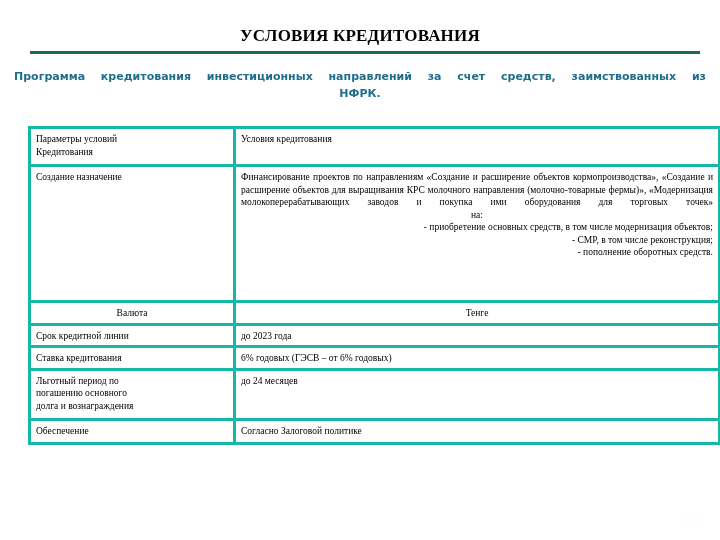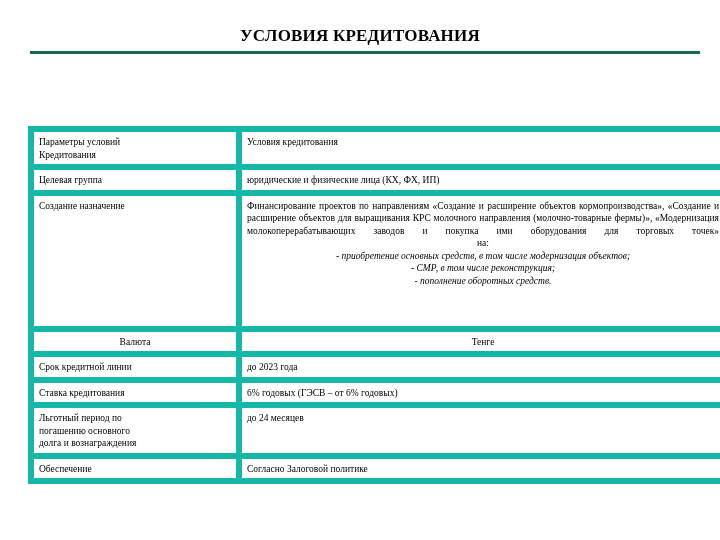--- a/index.html
+++ b/index.html
@@ -77,21 +77,21 @@
     left: 28px;
     top: 126px;
     width: 665px;
     border-collapse: collapse;
     table-layout: fixed;
     font-family: "Liberation Serif", serif;
     font-size: 9.5px;
     color: #000000;
   }
   .cond-table td {
-    border: 6px solid #14b8a6;
+    border: 3px solid #14b8a6;
     vertical-align: top;
     padding: 4px 5px 3px 5px;
     line-height: 12.5px;
   }
   .cond-table td.param {
     width: 192px;
   }
   .cond-table td.value {
     width: 472px;
   }
@@ -104,23 +104,22 @@
   .cond-table .r-rate      { height: 21px; margin-top: 44px; }
   .cond-table .r-grace     { height: 50px; }
   .cond-table .r-security  { height: 24px; }
 
   .purpose-list {
     margin: 0;
     padding: 0;
     list-style: none;
   }
   .purpose-list li {
-    text-align: center;
+    text-align: right;
     line-height: 12.5px;
-    font-style: italic;
   }
   .purpose-intro {
     text-align: justify;
     text-align-last: justify;
   }
   .purpose-na {
     text-align: center;
   }
 
   
@@ -135,35 +134,35 @@
 </style>
 </head>
 <body>
 
 <div class="slide">
 
   <div class="slide-title">УСЛОВИЯ КРЕДИТОВАНИЯ</div>
 
   <div class="title-rule"></div>
 
+  <div class="subtitle">
+    <span class="line1">Программа кредитования инвестиционных направлений за счет средств, заимствованных из</span>
+    <span class="line2">НФРК.</span>
+  </div>
 
   <table class="cond-table">
     <tbody>
       <tr class="r-head">
         <td class="param">
           <div>Параметры условий</div>
           <div>Кредитования</div>
         </td>
         <td class="value">Условия кредитования</td>
       </tr>
 
-      <tr class="r-group">
-        <td class="param">Целевая группа</td>
-        <td class="value">юридические и физические лица (КХ, ФХ, ИП)</td>
-      </tr>
 
       <tr class="r-purpose">
         <td class="param">Создание назначение</td>
         <td class="value">
           <div class="purpose-intro">Финансирование проектов по направлениям «Создание и расширение объектов кормопроизводства», «Создание и расширение объектов для выращивания КРС молочного направления (молочно-товарные фермы)», «Модернизация молокоперерабатывающих заводов и покупка ими оборудования для торговых точек»</div>
           <div class="purpose-na">на:</div>
           <ul class="purpose-list">
             <li>- приобретение основных средств, в том числе модернизация объектов;</li>
             <li>-  СМР, в том числе реконструкция;</li>
             <li>-  пополнение оборотных средств.</li>

